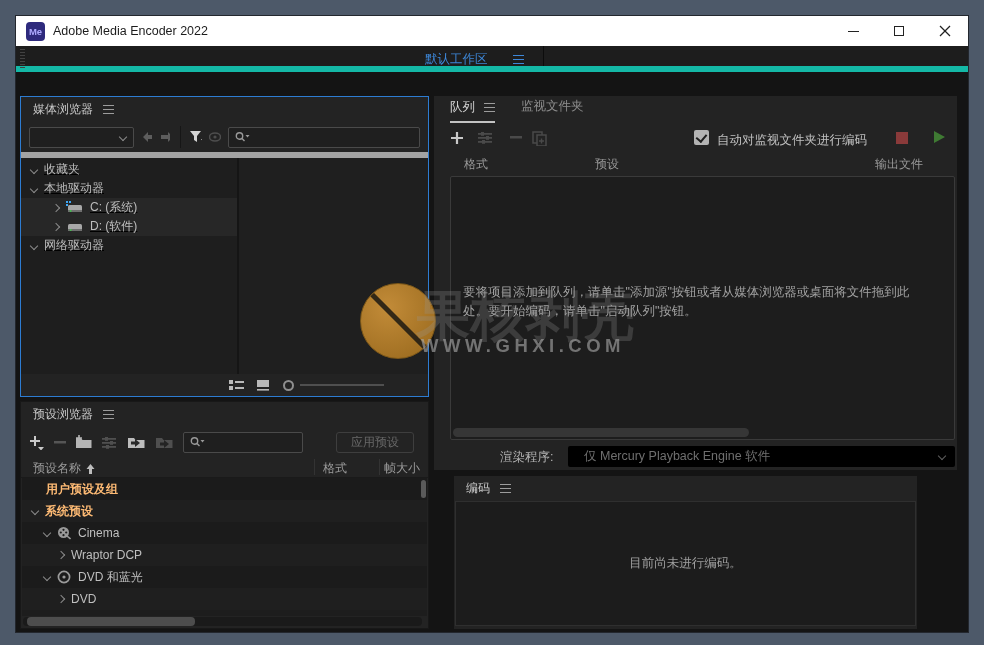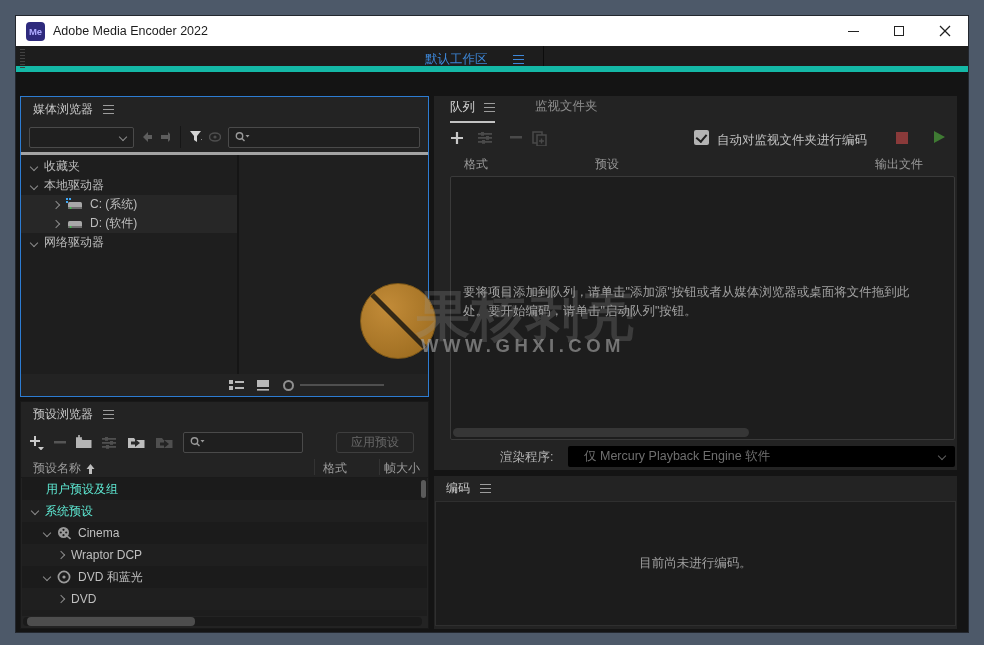--- a/index.html
+++ b/index.html
@@ -43,21 +43,21 @@
   .mb-toolbar{height:30px;display:flex;align-items:center;padding:0 8px;gap:7px;}
   .combo{width:150px;height:21px;background:#1f1f1f;border:1px solid #4a4a4a;border-radius:2px;position:relative;}
   .combo .chev{position:absolute;right:7px;top:6px;}
   .chev{display:inline-block;width:6px;height:6px;border-right:1.5px solid #8b8b8b;border-bottom:1.5px solid #8b8b8b;}
   .chev.down{transform:rotate(45deg);}
   .chev.right{transform:rotate(-45deg);}
   .vdiv{width:1px;height:22px;background:#161616;margin:0 3px;}
   .searchbox{flex:1;height:21px;background:#1f1f1f;border:1px solid #4a4a4a;border-radius:2px;
              display:flex;align-items:center;padding:0 6px;gap:4px;}
   .searchbox input{flex:1;min-width:0;background:none;border:none;outline:none;color:#ccc;font-size:12px;}
-  .mb-content{position:absolute;left:0;right:0;top:55px;bottom:22px;display:flex;border-top:3px solid #a3a3a3;}
+  .mb-content{position:absolute;left:0;right:0;top:55px;bottom:22px;display:flex;border-top:6px solid #a3a3a3;text-decoration:underline;}
   .tree{width:218px;background:#1e1e1e;border-right:2px solid #151515;padding-top:2px;}
   .mb-preview{flex:1;background:#1f1f1f;}
   .trow{height:19px;display:flex;align-items:center;font-size:12px;color:#bdbdbd;gap:7px;padding-left:10px;}
   .trow.child{padding-left:32px;}
   .trow.hl{background:#272727;align-items:center;}
   .mb-bottombar{position:absolute;left:0;right:0;bottom:0;height:22px;display:flex;align-items:center;
                 gap:12px;padding-left:208px;background:#232323;}
   .slider{display:flex;align-items:center;gap:6px;}
   .slider .knob{width:11px;height:11px;border:2.5px solid #8f8f8f;border-radius:50%;background:#232323;}
   .slider .track{width:84px;height:2px;background:#4f4f4f;}
@@ -73,28 +73,28 @@
   .pb-cols{height:21px;position:relative;font-size:12px;color:#9b9b9b;border-bottom:1px solid #1a1a1a;}
   .pb-col-name{position:absolute;left:12px;top:3px;display:flex;gap:5px;align-items:center;}
   .pb-col-format{position:absolute;left:302px;top:3px;}
   .pb-col-size{position:absolute;right:8px;top:3px;}
   .pb-sep1{position:absolute;left:293px;top:2px;width:1px;height:16px;background:#333;}
   .pb-sep2{position:absolute;left:358px;top:2px;width:1px;height:16px;background:#333;}
   .pb-list{position:absolute;left:1px;right:1px;top:76px;bottom:12px;background:#1d1d1d;overflow:hidden;}
   .prow{height:22px;display:flex;align-items:center;font-size:12px;color:#bfbfbf;gap:7px;}
   .prow:nth-child(odd){background:#1b1b1b;}
   .prow:nth-child(even){background:#1f1f1f;}
-  .prow.bold{font-weight:400;color:#5eead4;}
+  .prow.bold{font-weight:700;color:#fdba74;}
   .pb-hscroll{position:absolute;left:2px;right:6px;bottom:2px;height:9px;background:#1a1a1a;border-radius:4px;}
   .pb-hthumb{position:absolute;left:4px;top:0;width:168px;height:9px;background:#4d4d4d;border-radius:4px;}
   .pb-vthumb{position:absolute;right:2px;top:78px;width:5px;height:18px;background:#5a5a5a;border-radius:3px;}
 
   
   .queue{left:418px;top:2px;width:523px;height:374px;}
-  .q-tabs{height:27px;display:flex;align-items:flex-end;padding-left:16px;gap:40px;font-size:12.5px;text-align:center;}
+  .q-tabs{height:27px;display:flex;align-items:flex-end;padding-left:16px;gap:26px;font-size:12.5px;text-align:center;}
   .q-tab-active{color:#d6d6d6;display:flex;gap:9px;align-items:center;border-bottom:2px solid #c3c3c3;padding-bottom:5px;}
   .q-tab-inactive{color:#8d8d8d;padding-bottom:8px;}
   .q-toolbar{height:30px;position:relative;}
   .q-icon{position:absolute;top:8px;}
   .checkbox{position:absolute;left:260px;top:7px;width:15px;height:15px;background:#b3b3b3;border-radius:2px;}
   .checkbox::after{content:"";position:absolute;left:4px;top:1.5px;width:5px;height:8px;
                    border:solid #1e1e1e;border-width:0 2px 2px 0;transform:rotate(40deg);}
   .chk-label{position:absolute;left:283px;top:9px;font-size:12.5px;color:#c0c0c0;}
   .stop-btn{position:absolute;left:462px;top:9px;width:12px;height:12px;background:#8a3a3a;}
   .play-btn{position:absolute;left:500px;top:8px;width:0;height:0;
@@ -107,21 +107,21 @@
              border:1px solid #3a3a3a;border-radius:2px;}
   .q-msg{position:absolute;left:12px;top:106px;font-size:12.5px;color:#a2a2a2;line-height:19px;}
   .q-hscroll{position:absolute;left:2px;bottom:2px;width:296px;height:9px;background:#363636;border-radius:5px;}
   .q-render{position:absolute;left:0;right:0;bottom:0;height:26px;}
   .q-render-label{position:absolute;left:66px;top:5px;font-size:12.5px;color:#b5b5b5;}
   .q-render-value{position:absolute;left:134px;right:2px;top:2px;height:21px;background:#000000;border-radius:2px;
                   display:flex;align-items:center;padding-left:16px;font-size:12.5px;color:#6f6f6f;}
   .q-render-value .chev{position:absolute;right:10px;top:7px;border-color:#5f5f5f;}
 
   
-  .encoding{left:418px;top:382px;width:523px;height:153px;}
+  .encoding{left:438px;top:382px;width:463px;height:153px;}
   .enc-box{position:absolute;left:1px;right:1px;top:25px;bottom:3px;background:#1c1c1c;border:1px solid #2f2f2f;
            display:flex;align-items:center;justify-content:center;}
   .enc-msg{font-size:12.5px;color:#9f9f9f;}
 
   
   .wm{pointer-events:none;z-index:50;}
   .wm-circle{position:absolute;left:360px;top:283px;width:76px;height:76px;border-radius:50%;
              background:radial-gradient(circle at 36% 32%,#c28b38,#a06f22 78%);border:1px solid #7c5718;overflow:hidden;}
   .wm-slash{position:absolute;left:-4px;top:35px;width:84px;height:5px;background:rgba(35,30,20,0.9);transform:rotate(45deg);}
   .wm-big{position:absolute;left:416px;top:280px;font-size:54px;font-weight:700;letter-spacing:1px;

